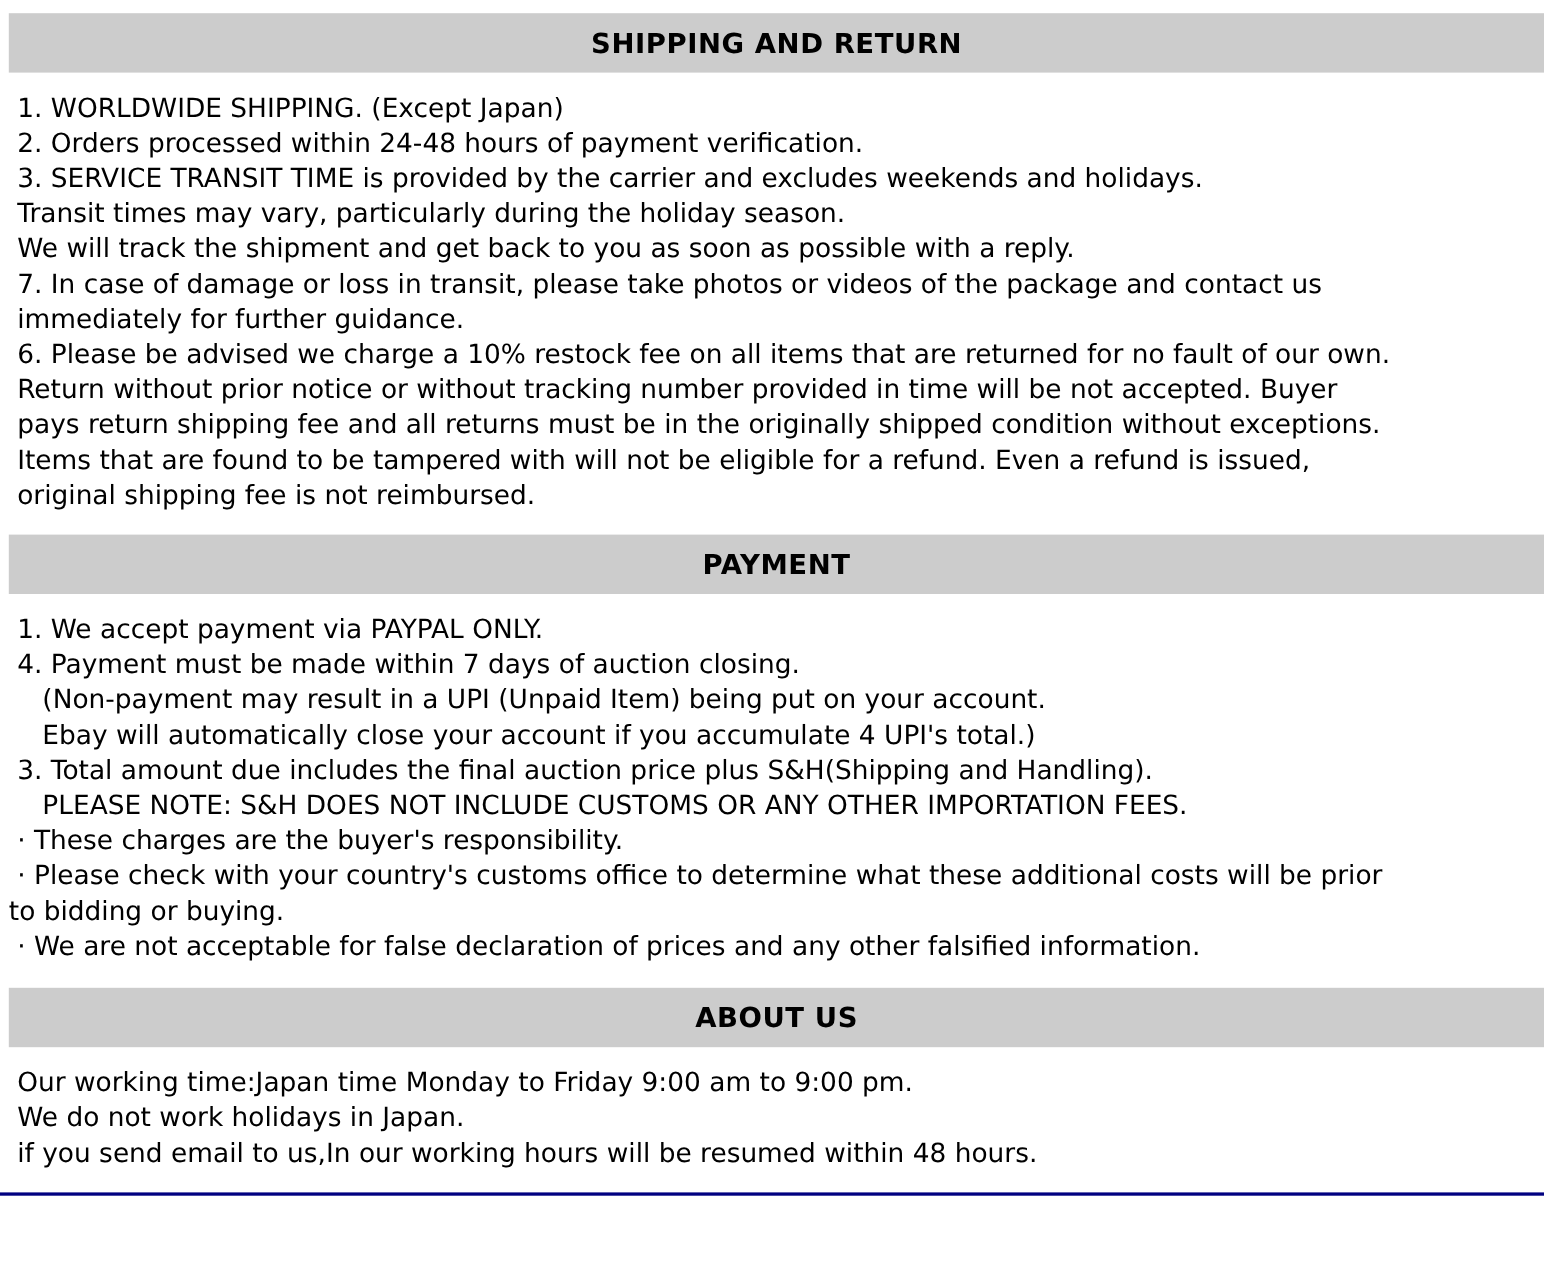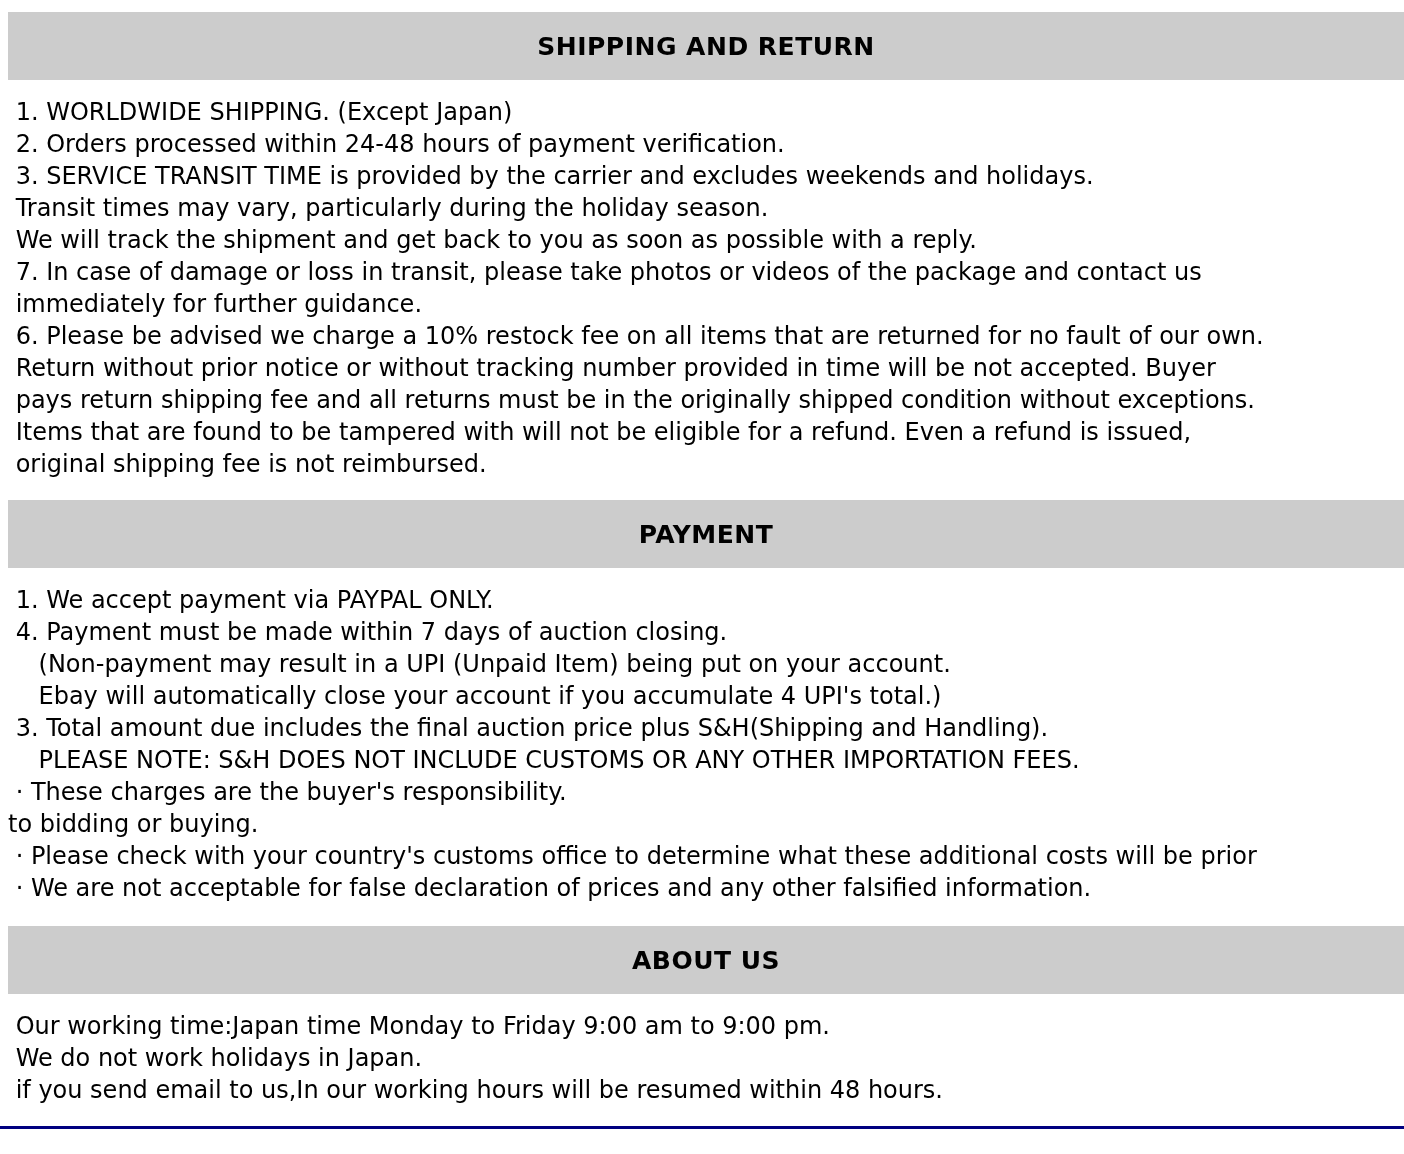--- a/index.html
+++ b/index.html
@@ -12,21 +12,21 @@
     width: 1404px;
     height: 1154px;
     padding-top: 12px;
     font-family: "DejaVu Sans", "Liberation Sans", sans-serif;
     font-size: 24px;
     color: #000000;
     overflow: hidden;
   }
   .header-bar {
     margin-left: 8px;
-    height: 68px;
+    height: 54px;
     background: #cccccc;
     display: flex;
     align-items: center;
     justify-content: center;
   }
   .header-title {
     font-weight: bold;
     font-size: 25px;
     letter-spacing: 0.5px;
     color: #000000;
@@ -75,22 +75,22 @@
   <span class="header-title">PAYMENT</span>
 </div>
 <div class="section-body payment">
   <div class="line"> 1. We accept payment via PAYPAL ONLY.</div>
   <div class="line"> 4. Payment must be made within 7 days of auction closing.</div>
   <div class="line">    (Non-payment may result in a UPI (Unpaid Item) being put on your account.</div>
   <div class="line">    Ebay will automatically close your account if you accumulate 4 UPI's total.)</div>
   <div class="line"> 3. Total amount due includes the final auction price plus S&amp;H(Shipping and Handling).</div>
   <div class="line">    PLEASE NOTE: S&amp;H DOES NOT INCLUDE CUSTOMS OR ANY OTHER IMPORTATION FEES.</div>
   <div class="line"> · These charges are the buyer's responsibility.</div>
+  <div class="line"> · Please check with your country's customs office to determine what these additional costs will be prior</div>
   <div class="line">to bidding or buying.</div>
-  <div class="line"> · Please check with your country's customs office to determine what these additional costs will be prior</div>
   <div class="line"> · We are not acceptable for false declaration of prices and any other falsified information.</div>
 </div>
 
 <div class="header-bar">
   <span class="header-title">ABOUT US</span>
 </div>
 <div class="section-body">
   <div class="line"> Our working time:Japan time Monday to Friday 9:00 am to 9:00 pm.</div>
   <div class="line"> We do not work holidays in Japan.</div>
   <div class="line"> if you send email to us,In our working hours will be resumed within 48 hours.</div>

